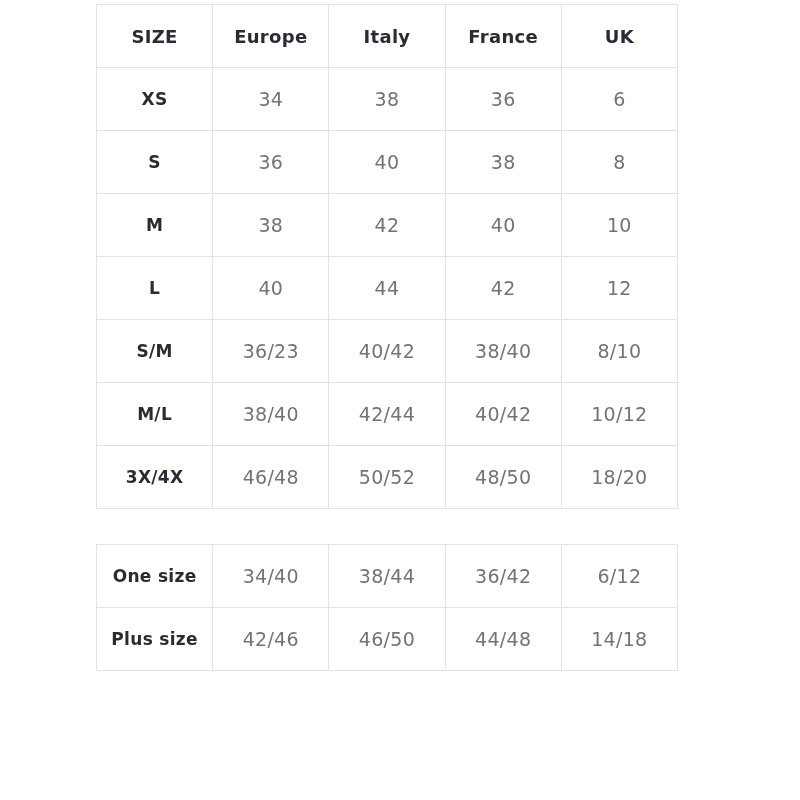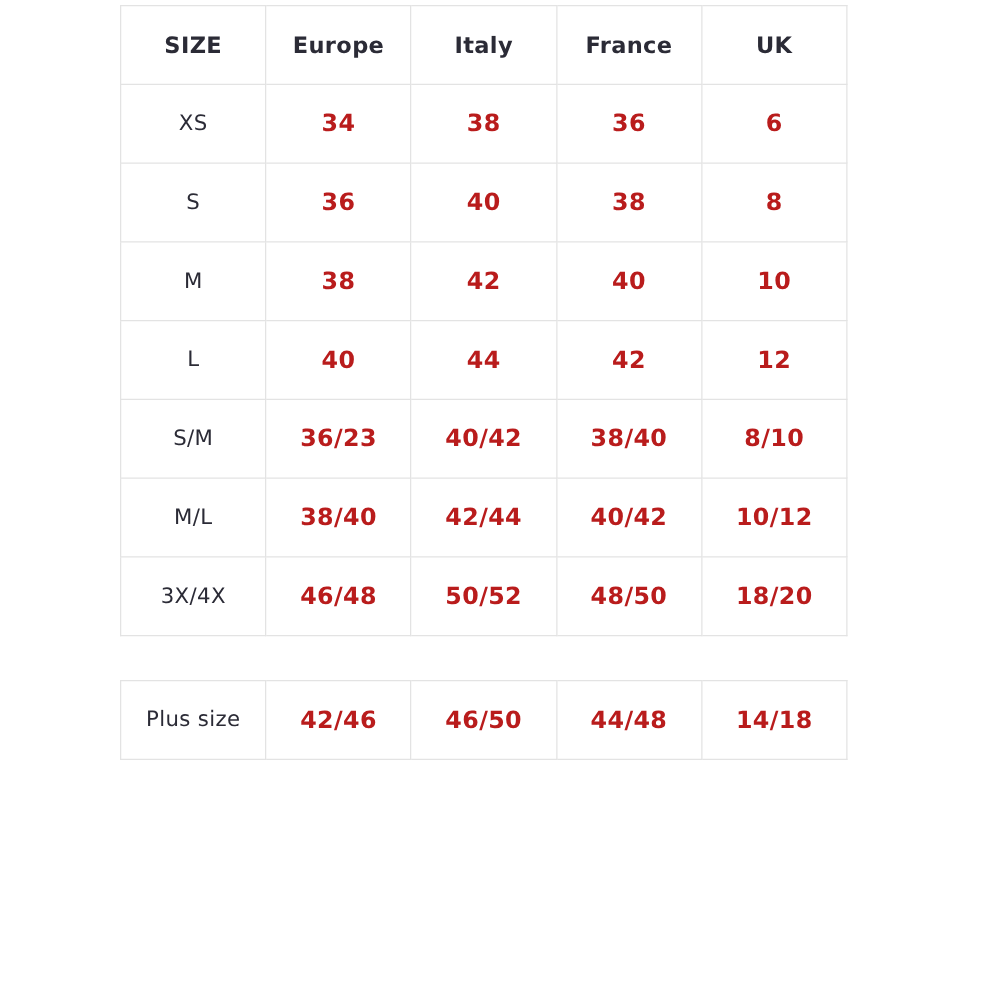--- a/index.html
+++ b/index.html
@@ -35,28 +35,28 @@
     margin-left: 47px;
   }
   table.size-table thead th {
     font-size: 18px;
     font-weight: bold;
     color: #2b2b36;
     letter-spacing: 0.3px;
   }
   table.size-table th.size-label {
     font-size: 17px;
-    font-weight: normal;
+    font-weight: bold;
     color: #2b2b36;
     letter-spacing: 0.3px;
   }
   table.size-table td.value {
     font-size: 19px;
-    font-weight: 700;
-    color: #b91c1c;
+    font-weight: 400;
+    color: #737373;
     letter-spacing: 0.3px;
   }
   table.size-table.extra {
     margin-top: 35px;
   }
 </style>
 </head>
 <body>
 
 <div class="chart-wrap">
@@ -134,20 +134,27 @@
   <table class="size-table extra">
     <colgroup>
         <col>
         <col>
         <col>
         <col>
         <col>
       </colgroup>
     <tbody>
       <tr>
+        <th class="size-label">One size</th>
+        <td class="value">34/40</td>
+        <td class="value">38/44</td>
+        <td class="value">36/42</td>
+        <td class="value">6/12</td>
+      </tr>
+      <tr>
         <th class="size-label">Plus size</th>
         <td class="value">42/46</td>
         <td class="value">46/50</td>
         <td class="value">44/48</td>
         <td class="value">14/18</td>
       </tr>
     </tbody>
   </table>
 
 </div>

